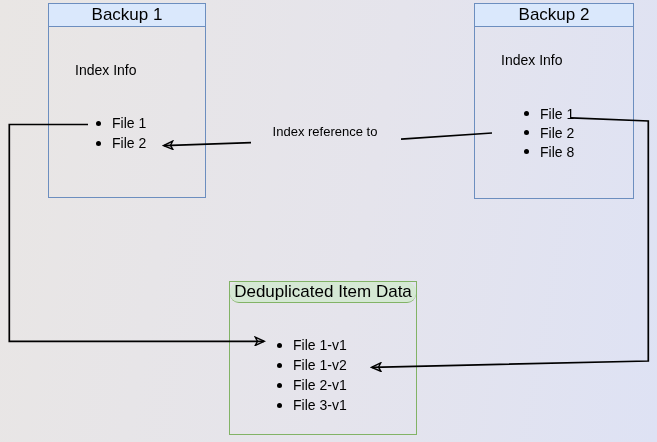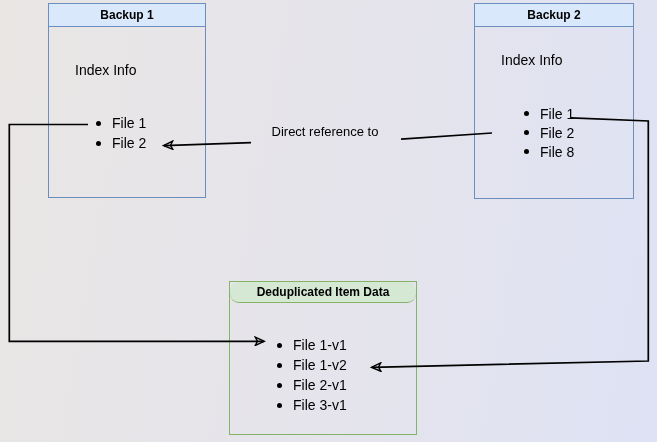--- a/index.html
+++ b/index.html
@@ -9,21 +9,21 @@
     overflow:hidden;
     background:linear-gradient(100deg,#e9e6e4 0%,#e5e4ec 55%,#dee2f4 100%);
     font-family:"Liberation Sans",sans-serif;
     color:#000;
   }
   .box{position:absolute;border:1.6px solid;background:transparent;}
   .box.blue{border-color:#6c8ebf;}
   .box.green{border-color:#82b366;}
   .box-header{
     display:flex;align-items:center;justify-content:center;
-    font-weight:bold;font-size:12px;
+    font-weight:normal;font-size:17px;
     border-bottom:1.6px solid;
   }
   .blue .box-header{background:#dae8fc;border-color:#6c8ebf;height:22px;}
   .green .box-header{background:#d5e8d4;border-color:#82b366;height:20px;border-radius:9px;}
 
   #backup1{left:48px;top:3px;width:156px;height:193px;}
   #backup2{left:448px;top:3px;width:158px;height:194px;margin-left:26px;}
   #dedup{left:229px;top:281px;width:186px;height:152px;}
 
   .index-label{position:absolute;font-size:14px;line-height:20px;white-space:nowrap;}
@@ -105,21 +105,21 @@
         <span>File 2-v1</span>
       </li>
       <li>
         <span class="dot"></span>
         <span>File 3-v1</span>
       </li>
     </ul>
   </div>
 
   <div class="annotation">
-    <div>Direct reference to</div>
+    <div>Index reference to</div>
   </div>
 
   <svg class="connector-layer" viewBox="0 0 657 442" xmlns="http://www.w3.org/2000/svg">
     <defs>
       <marker id="arrow" viewBox="0 0 12 12" refX="11" refY="6" markerWidth="12" markerHeight="10" orient="auto" markerUnits="userSpaceOnUse">
         <path d="M0.5,1 L11.5,6 L0.5,11 L3.2,6 Z" fill="#000" stroke="none"></path>
       </marker>
     </defs>
     <path d="M 88 124.5 L 9.3 124.5 L 9.3 341.3 L 264 341.3" marker-end="url(#arrow)"></path>
     <path d="M 571 117.8 L 648.3 121 L 648.3 361 L 372 367.3" marker-end="url(#arrow)"></path>

